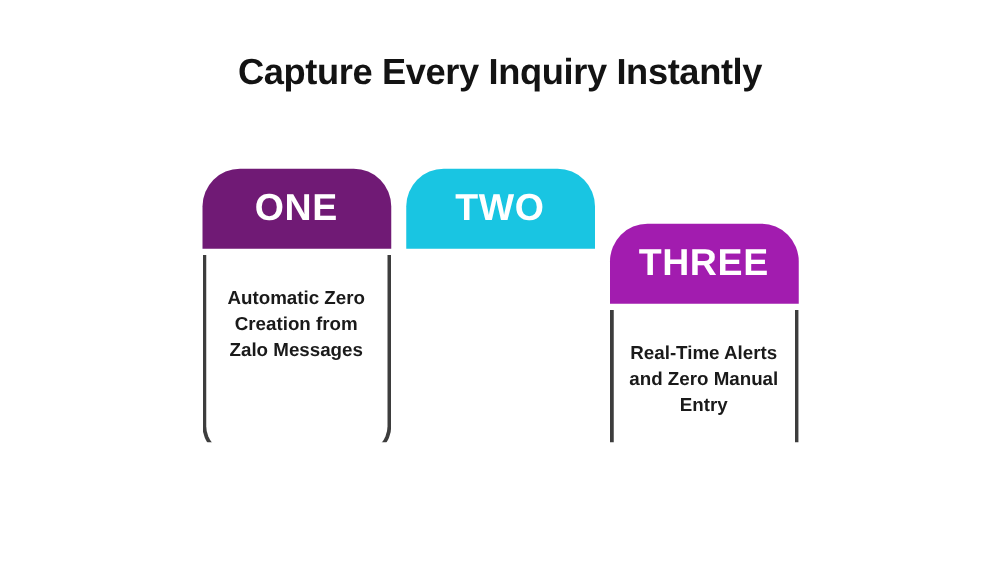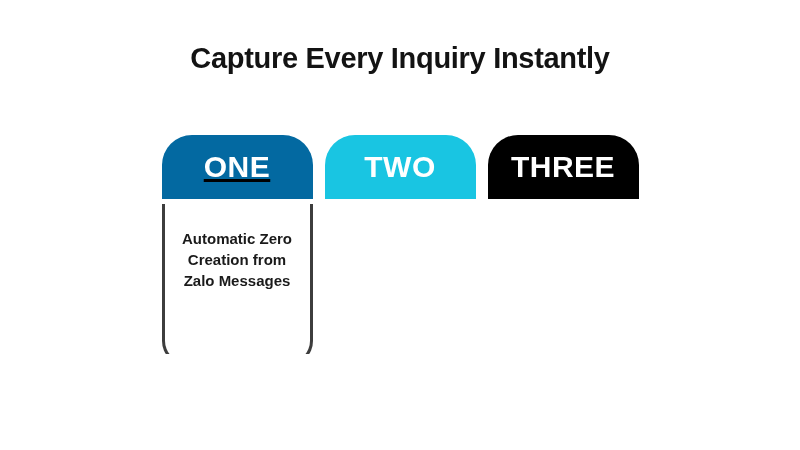--- a/index.html
+++ b/index.html
@@ -87,38 +87,45 @@
 </head>
 <body>
 
 <div class="canvas">
 
   <div class="title">Capture Every Inquiry Instantly</div>
 
   <div class="cards-row">
 
     <div class="card">
-      <div class="card-header" style="background-color: #0369a1; text-decoration: underline;">
+      <div class="card-header" style="background-color: #701a75;">
         <span class="card-header-label">ONE</span>
       </div>
       <div class="card-body">
         <div class="card-text-zone">
           <div class="card-text">Automatic Zero
 Creation from
 Zalo Messages</div>
         </div>
       </div>
     </div>
 
     <div class="card">
       <div class="card-header" style="background-color: rgb(25, 197, 226);">
         <span class="card-header-label">TWO</span>
       </div>
     </div>
 
     <div class="card">
-      <div class="card-header" style="background-color: #000000;">
+      <div class="card-header" style="background-color: #a21caf; margin-top: 44px;">
         <span class="card-header-label">THREE</span>
+      </div>
+      <div class="card-body">
+        <div class="card-text-zone">
+          <div class="card-text">Real-Time Alerts
+and Zero Manual
+Entry</div>
+        </div>
       </div>
     </div>
 
   </div>
 </div>
 
 </body></html>

